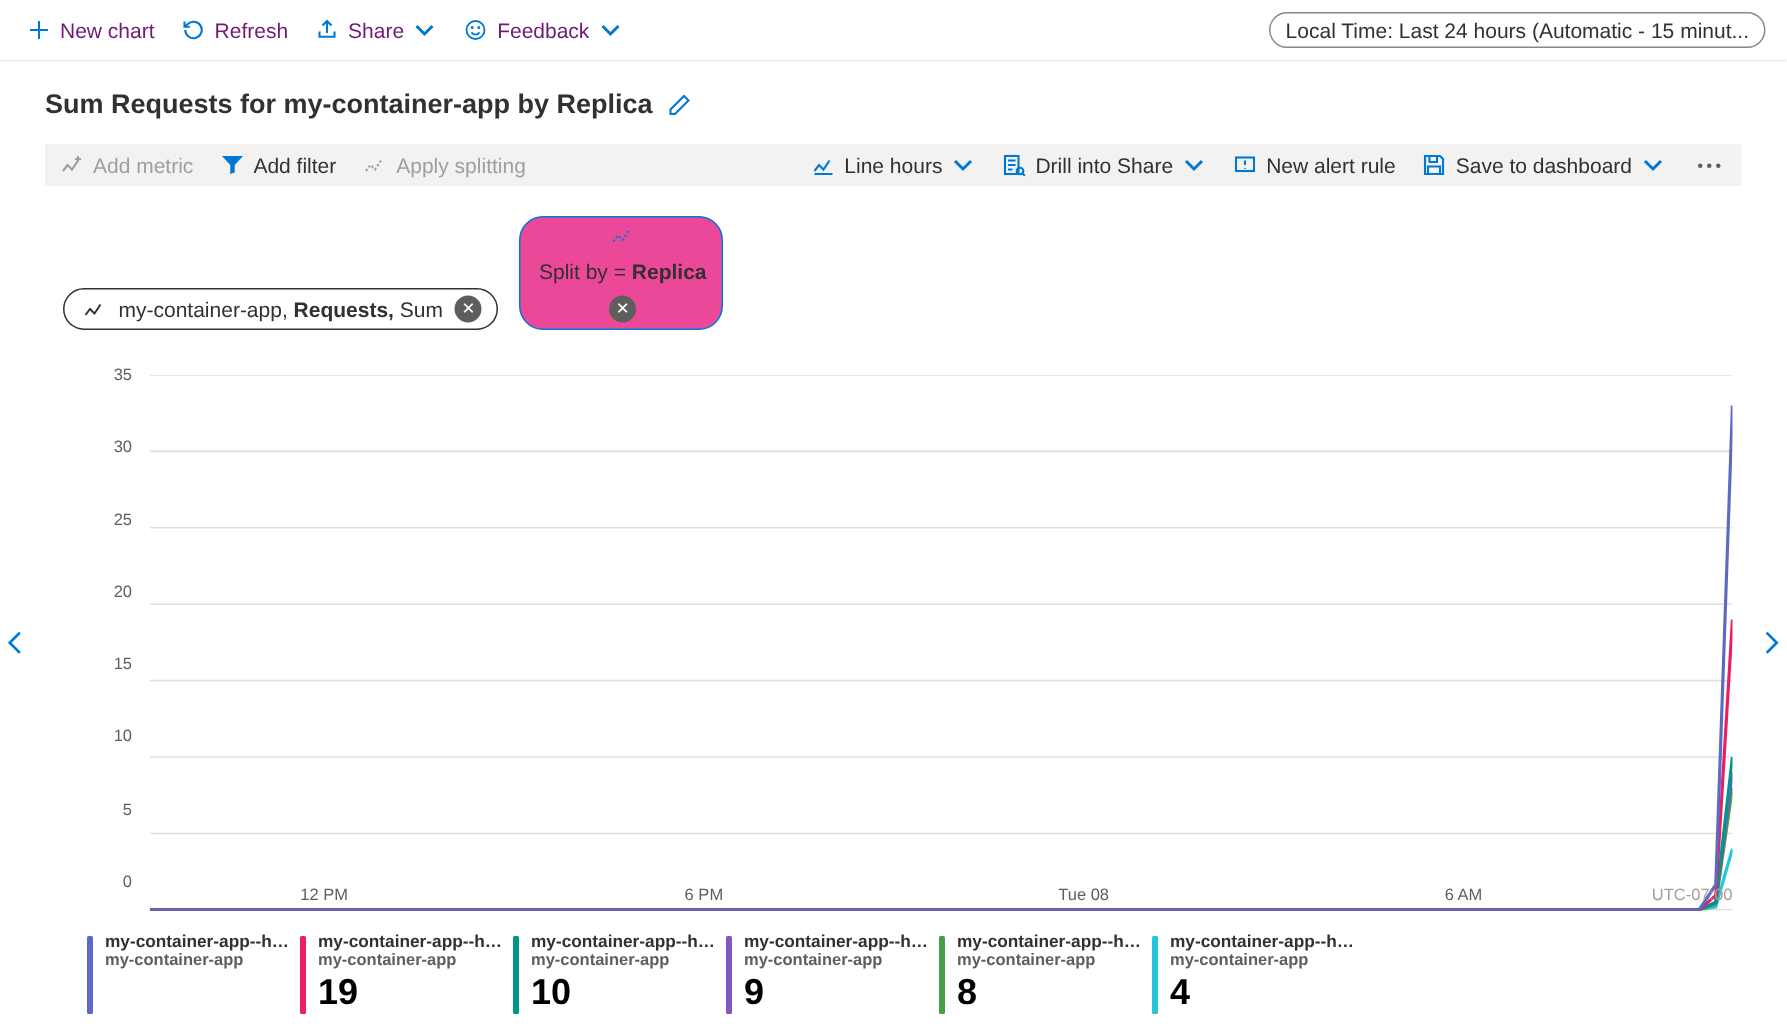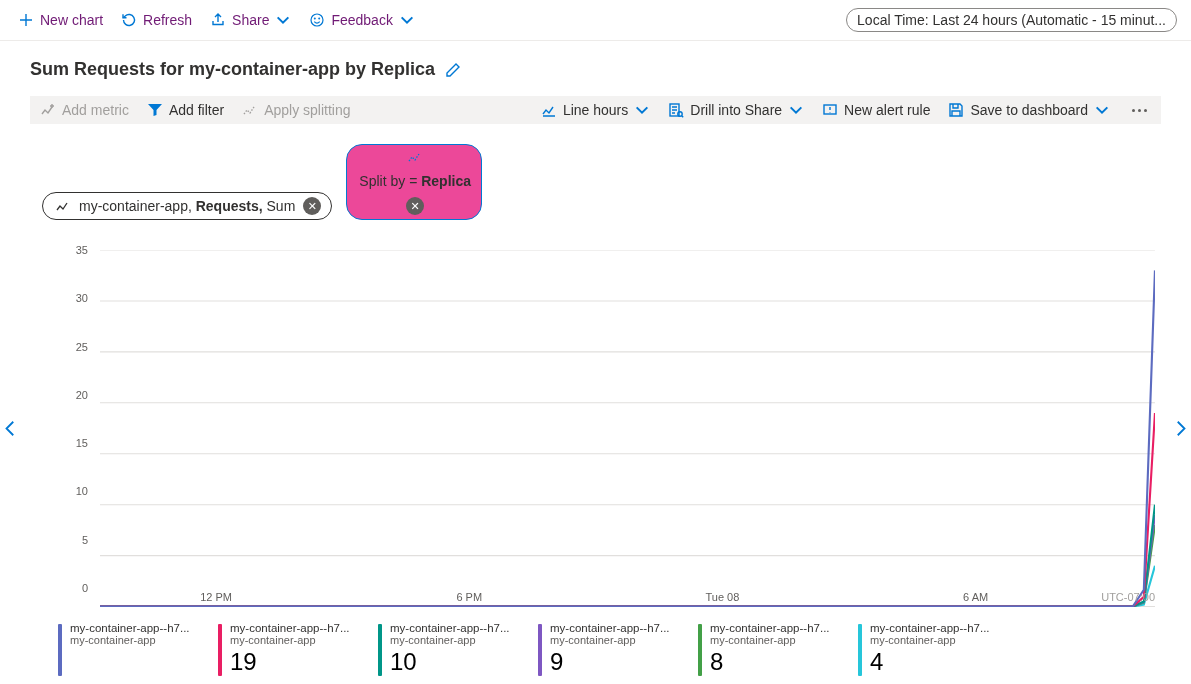--- a/index.html
+++ b/index.html
@@ -66,21 +66,21 @@
   .chart { position:relative; height: 360px; padding-left: 70px; padding-right: 6px; }
   .plot { position:absolute; left:70px; right:6px; top:0; bottom:22px; }
   .grid line { stroke:#e1dfdd; stroke-width:1; }
   .baseline { stroke:#a19f9d; stroke-width:1; }
   .ylabels { position:absolute; left:0; top:0; bottom:22px; width:64px; }
   .ylabels div { position:absolute; right:6px; font-size:11px; color:#605e5c; transform:translateY(-50%); }
   .xlabels { position:absolute; left:70px; right:6px; bottom:0; height:22px; }
   .xlabels div { position:absolute; top:3px; font-size:11px; color:#605e5c; transform:translateX(-50%); white-space:nowrap; }
   .tz { position:absolute; right:0; top:3px; font-size:11px; color:#a19f9d; }
 
-  .legend { display:flex; gap:20px; padding: 12px 30px 0 58px; }
+  .legend { display:flex; gap:2px; padding: 12px 30px 0 58px; font-weight: bold; }
   .legend-item { display:flex; gap:8px; width:140px; align-items:flex-start; }
   .swatch { width:4px; align-self:stretch; border-radius:1px; margin-top:2px; }
   .legend-txt .l1 { font-size:11.5px; color:#323130; white-space:nowrap; overflow:hidden; text-overflow:ellipsis; max-width:126px; }
   .legend-txt .l2 { font-size:11px; color:#605e5c; }
   .legend-txt .val { font-size:24px; margin-top:2px; color:#000; }
 </style>
 </head>
 <body>
 
 <div class="topbar">

